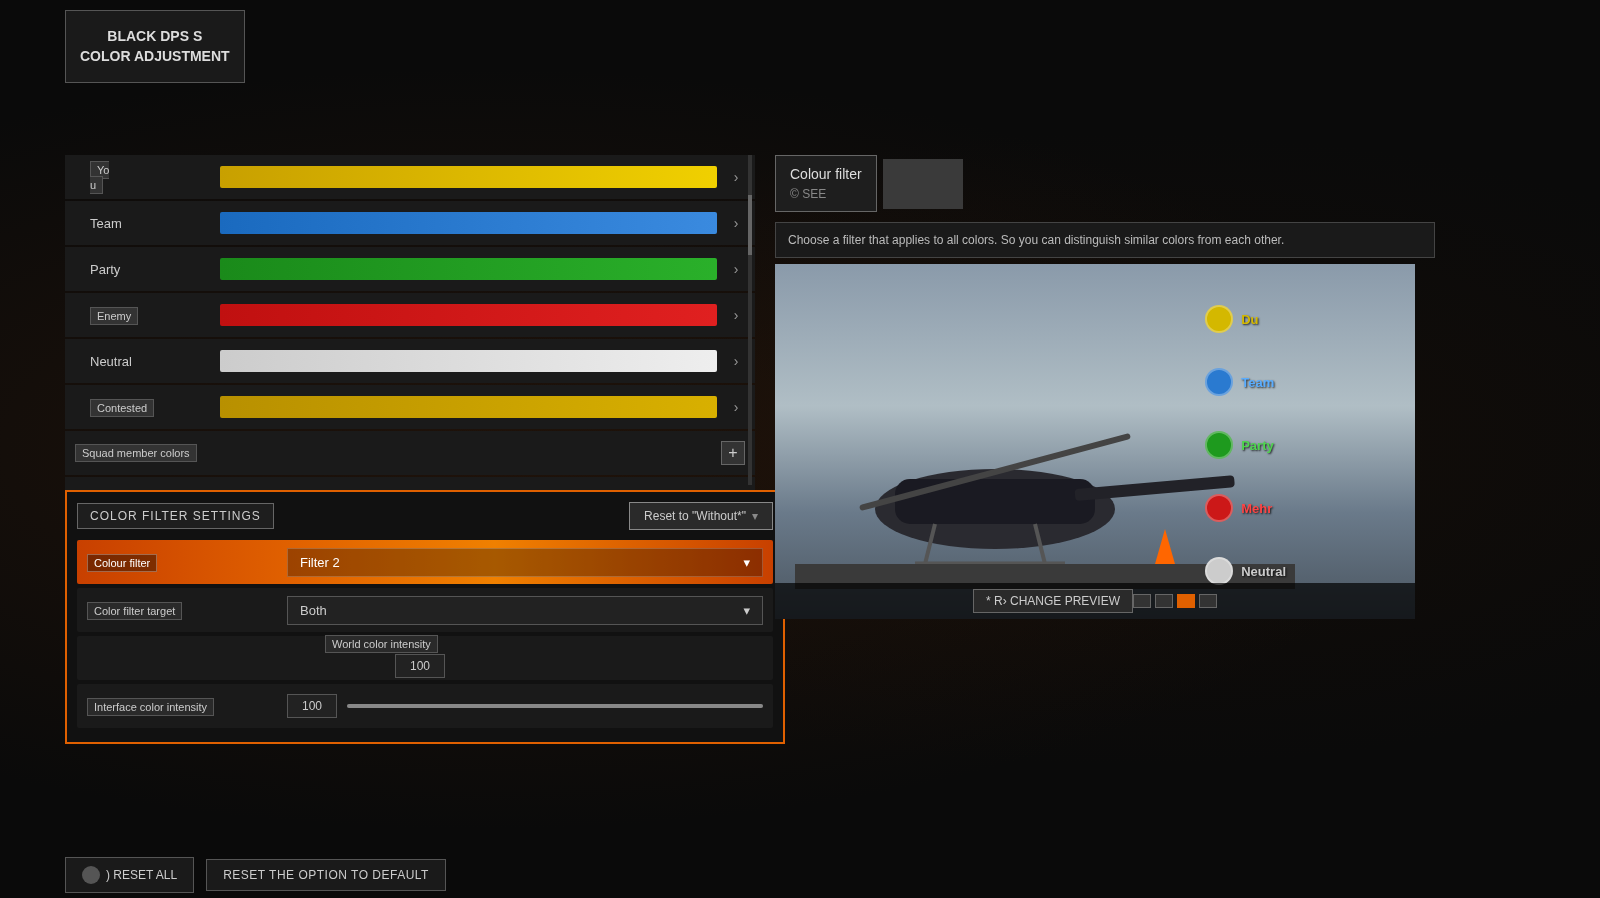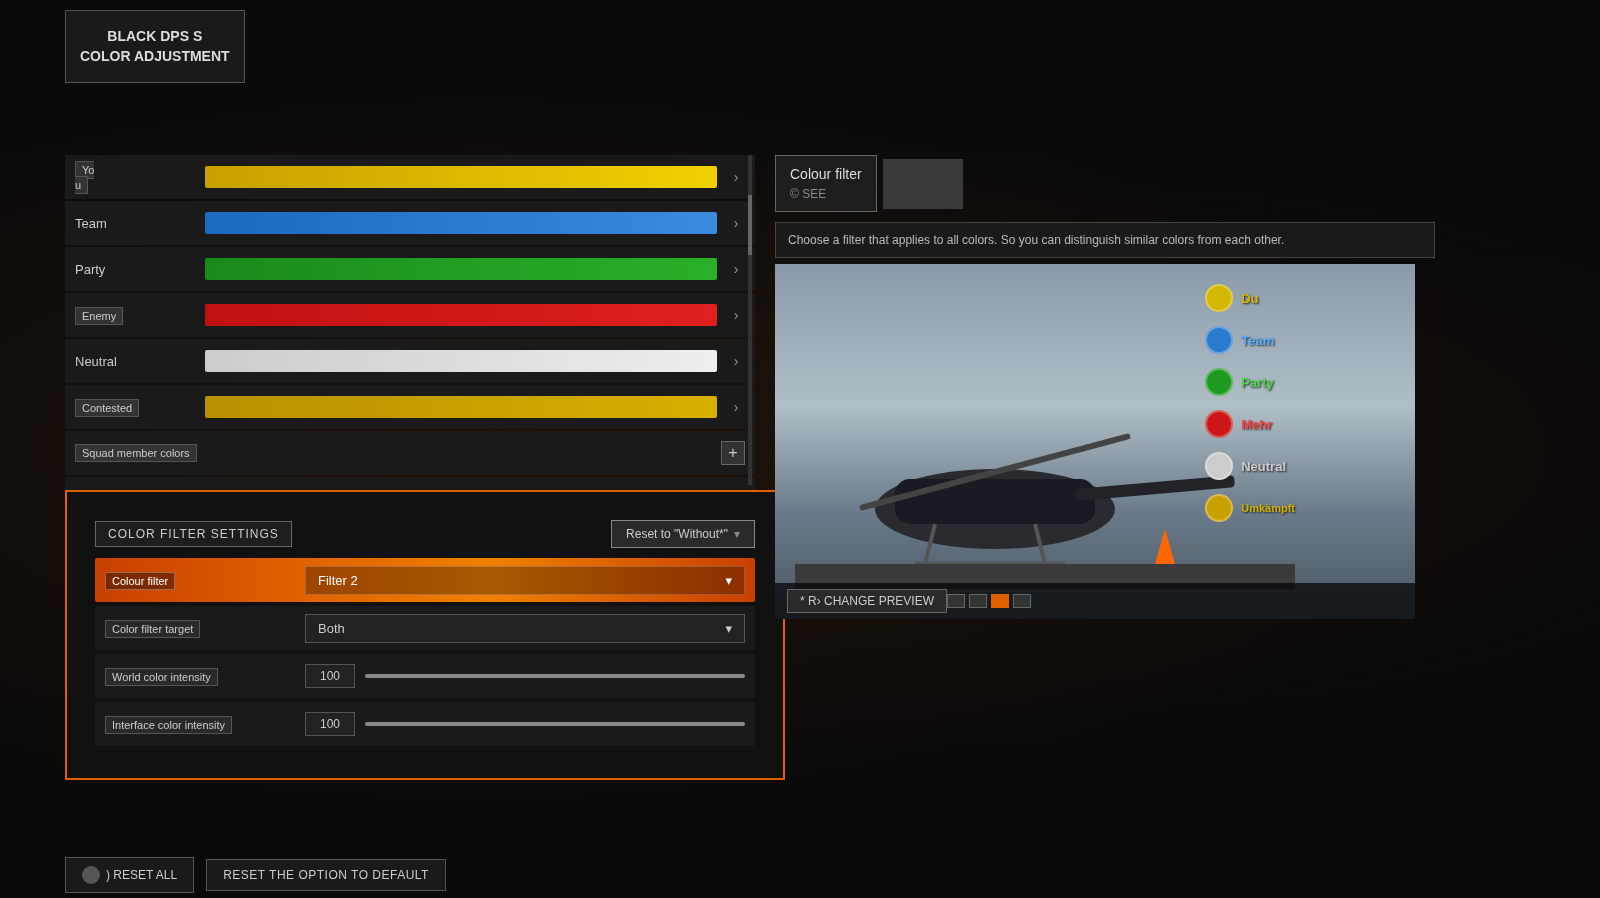--- a/index.html
+++ b/index.html
@@ -52,20 +52,21 @@
       margin-bottom: 2px;
       height: 44px;
       background: #1a1a1a;
       padding: 0 10px;
     }
 
     .color-row-label {
       width: 120px;
       font-size: 13px;
       color: #ccc;
+      margin-left: 15px;
     }
 
     .color-row-label-badge {
       background: #333;
       border: 1px solid #555;
       padding: 2px 6px;
       font-size: 11px;
       color: #ccc;
     }
 
@@ -131,21 +132,21 @@
     }
 
     
     .filter-settings-box {
       position: absolute;
       top: 490px;
       left: 65px;
       width: 720px;
       border: 2px solid #e06000;
       background: #111;
-      padding: 28px;
+      padding: 10px;
     }
 
     .filter-settings-header {
       display: flex;
       align-items: center;
       justify-content: space-between;
       margin-bottom: 10px;
     }
 
     .filter-settings-title {
@@ -329,20 +330,21 @@
       top: 20px;
       display: flex;
       flex-direction: column;
       gap: 14px;
     }
 
     .circle-item {
       display: flex;
       align-items: center;
       gap: 8px;
+      margin-top: 21px;
     }
 
     .circle {
       width: 28px;
       height: 28px;
       border-radius: 50%;
       border: 2px solid rgba(255,255,255,0.3);
     }
 
     .circle-label {
@@ -360,21 +362,21 @@
 
     .preview-bottom-bar {
       position: absolute;
       bottom: 0;
       left: 0;
       right: 0;
       background: rgba(0,0,0,0.7);
       padding: 6px 12px;
       display: flex;
       align-items: center;
-      justify-content: flex-start;
+      justify-content: center;
     }
 
     .change-preview-btn {
       background: #2a2a2a;
       border: 1px solid #666;
       padding: 4px 12px;
       color: #ccc;
       font-size: 12px;
       cursor: pointer;
     }
@@ -541,21 +543,21 @@
   <div class="cf-row normal" style="margin-top:4px;">
     <div class="cf-row-label">
       <span class="cf-row-label-badge dark">Color filter target</span>
     </div>
     <div class="cf-dropdown dark">
       <span>Both</span>
       <span>▾</span>
     </div>
   </div>
 
-  <div class="cf-row normal" style="margin-top:4px;">
+  <div class="cf-row normal" style="margin-top:4px;flex-direction:column;">
     <div class="cf-row-label">
       <span class="cf-row-label-badge dark">World color intensity</span>
     </div>
     <div class="slider-row" style="flex:1;">
       <div class="slider-value">100</div>
       <div class="slider-track">
         <div class="slider-fill" style="width:100%;"></div>
       </div>
     </div>
   </div>

